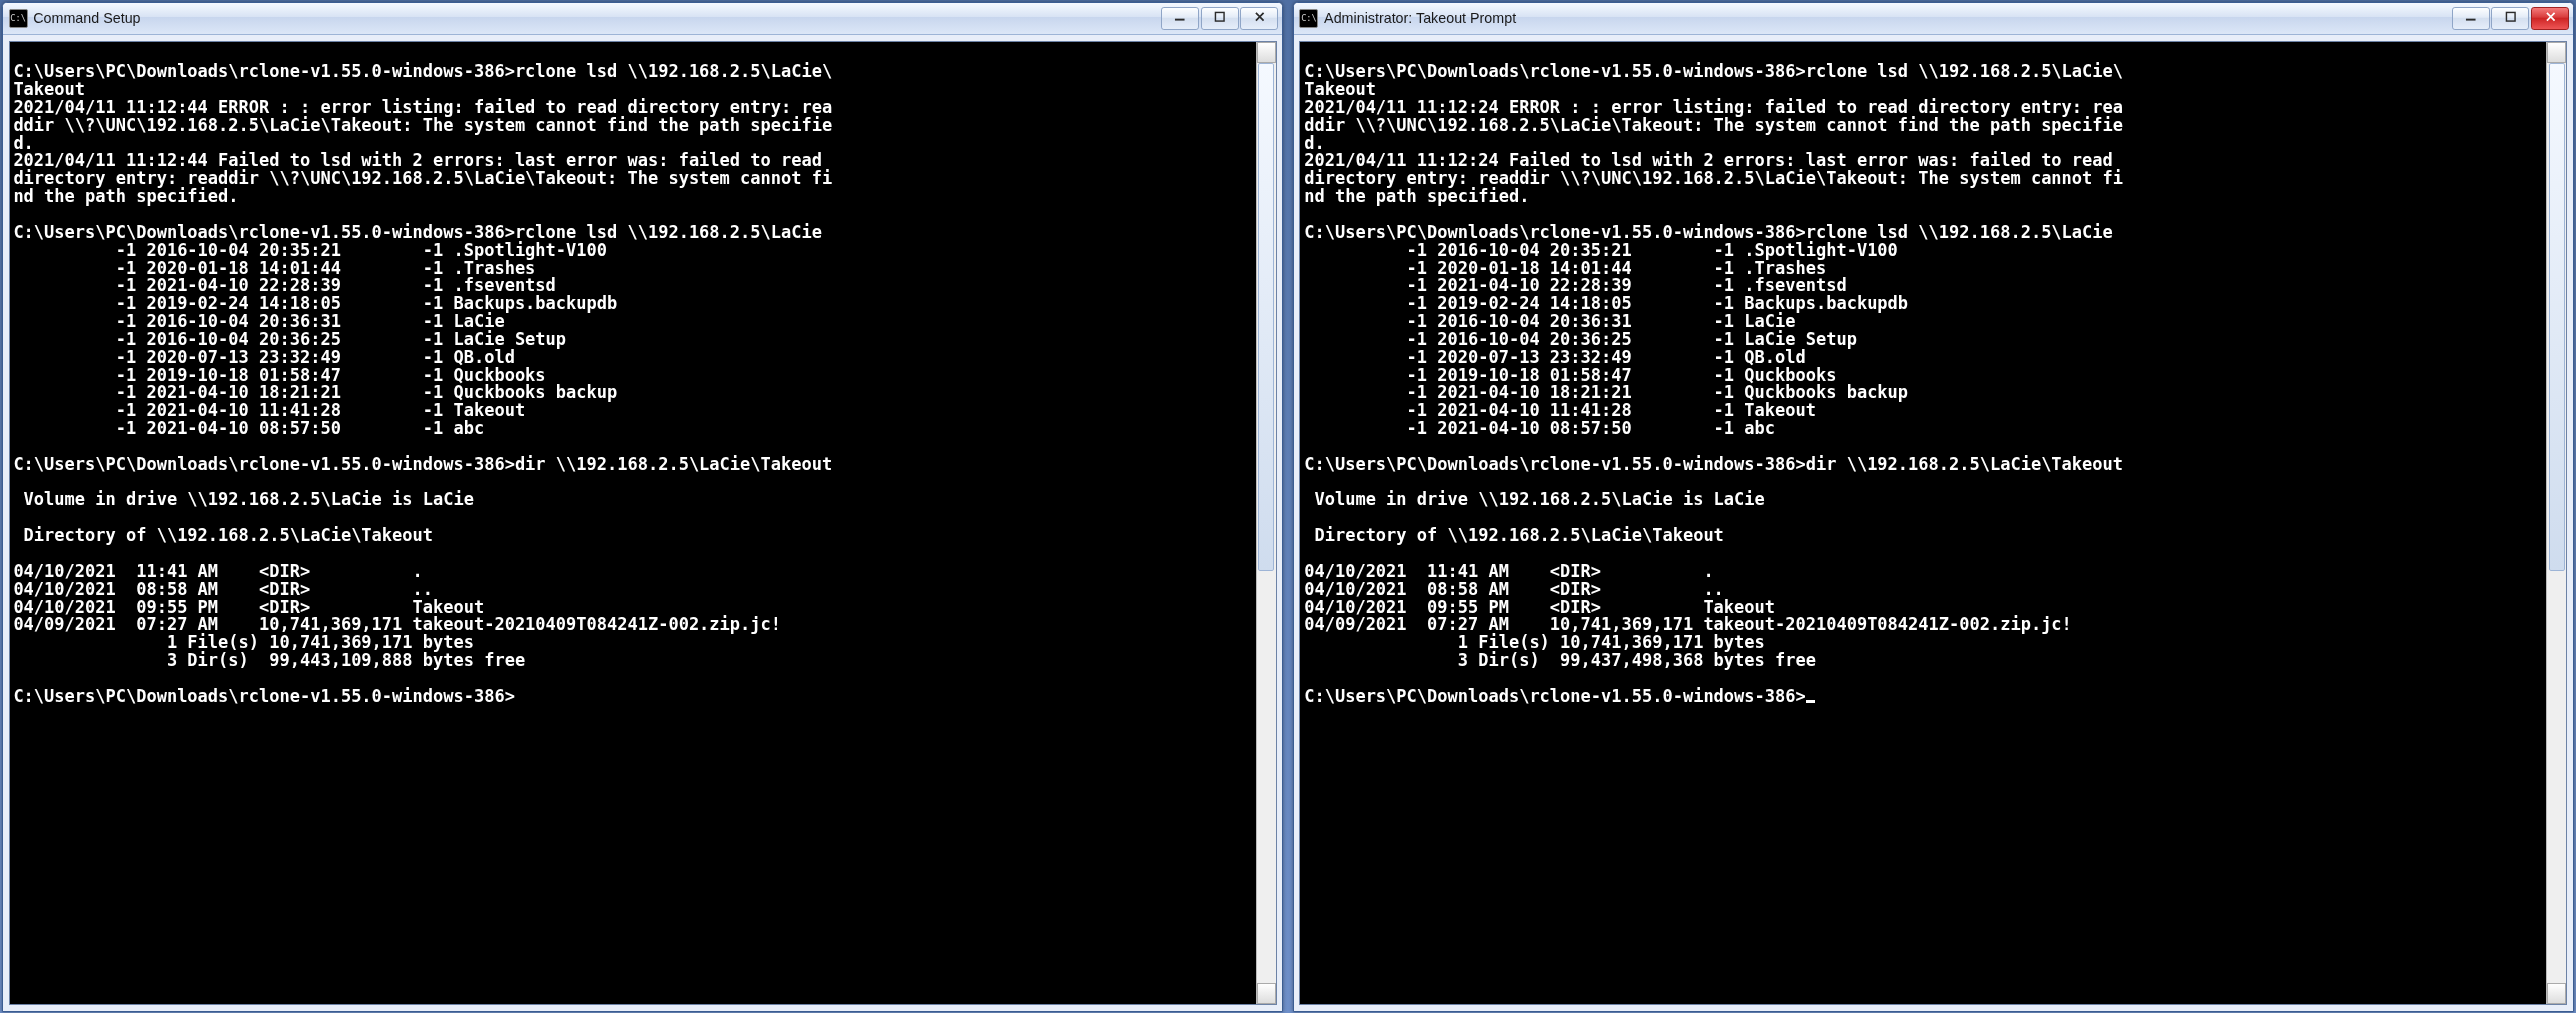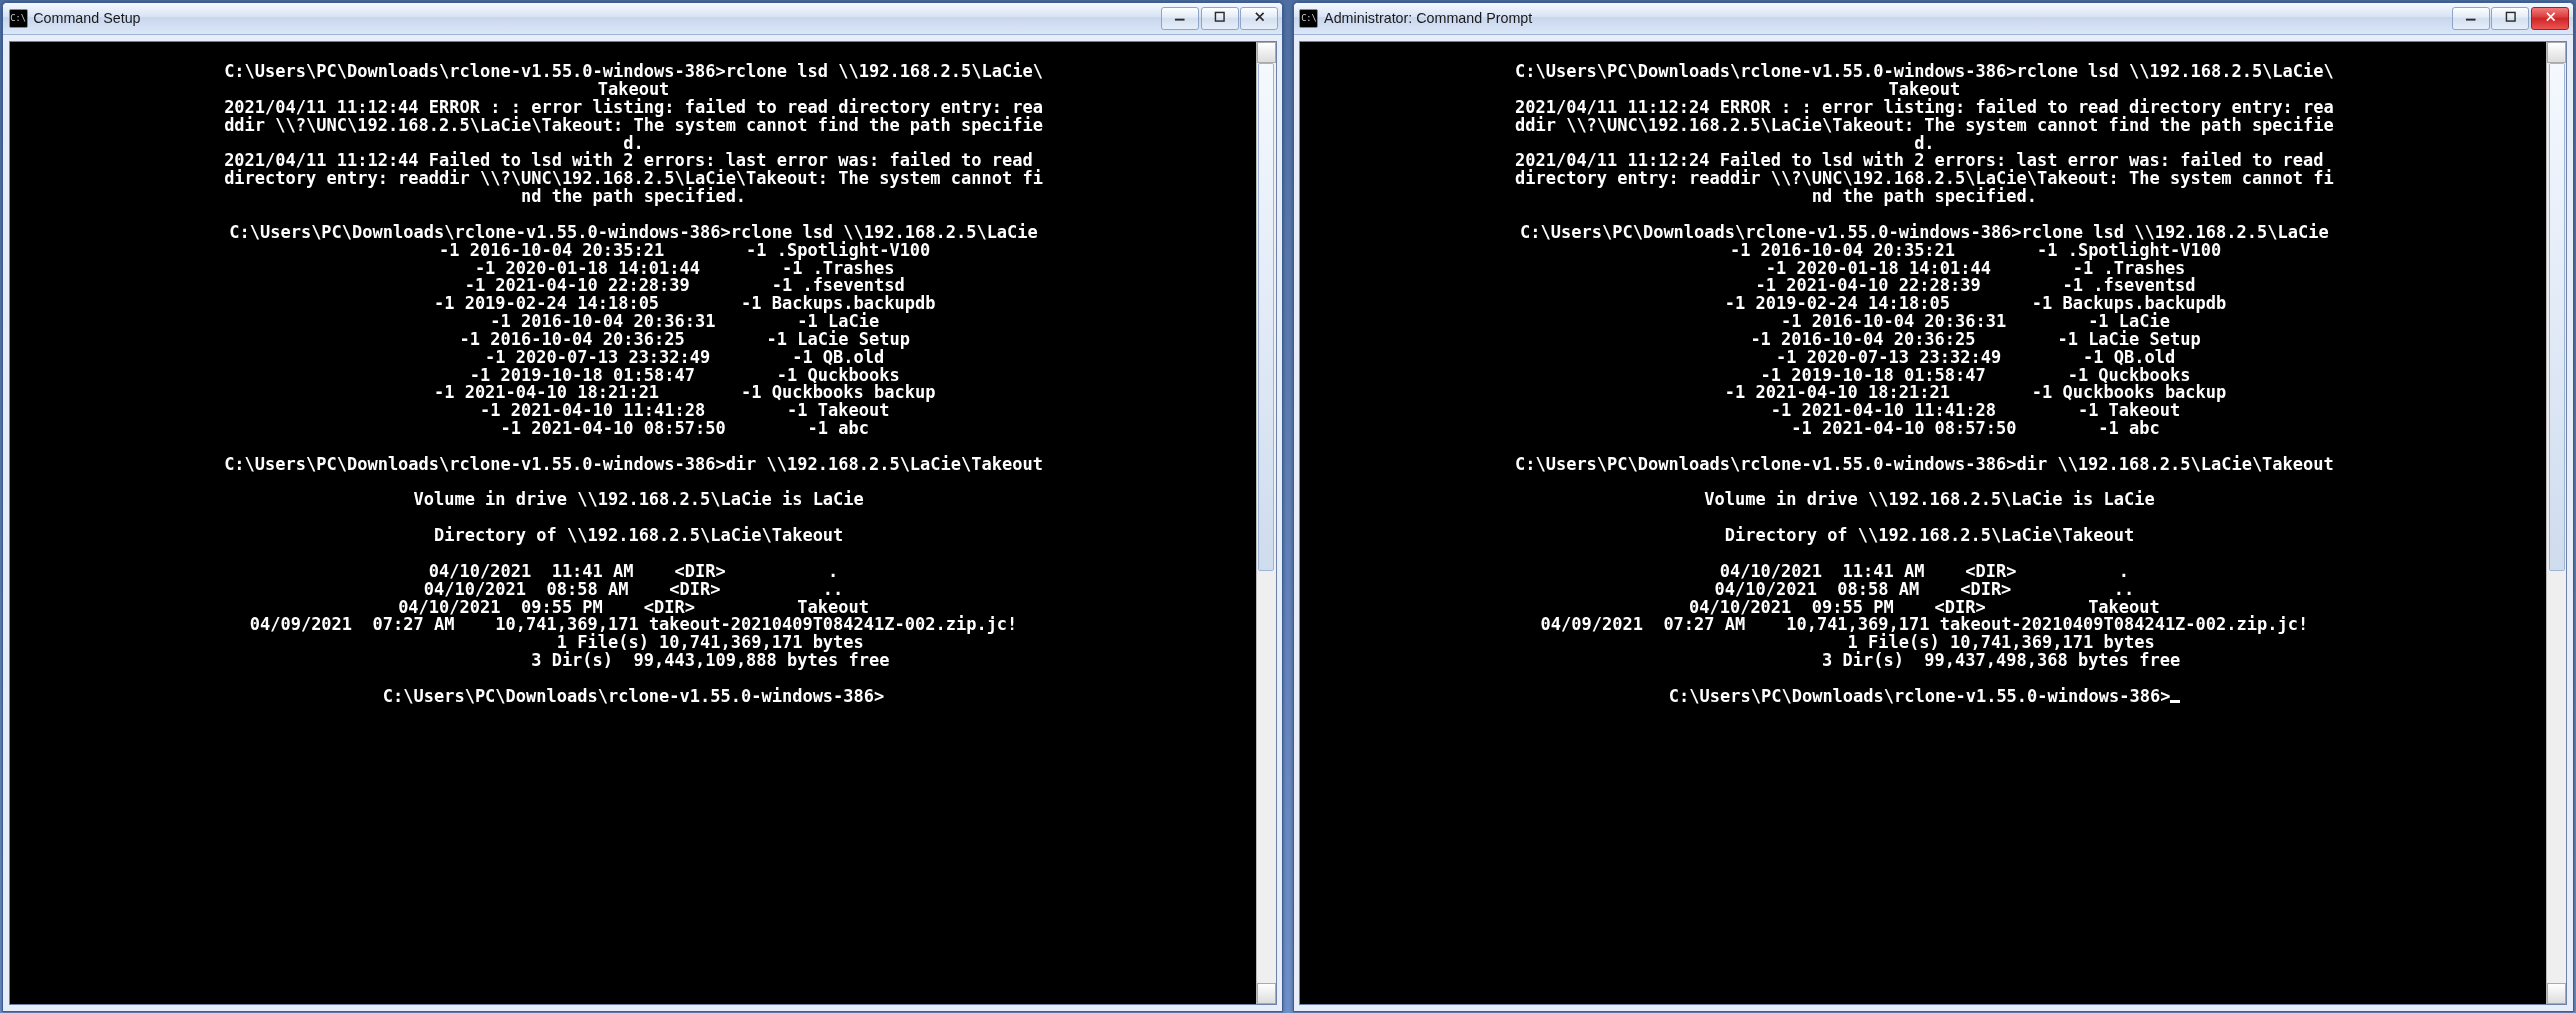--- a/index.html
+++ b/index.html
@@ -89,21 +89,20 @@
   .term {
     flex: 1;
     padding: 3.8px 1.9px 3.8px 3.8px;
     color: #fff;
     font-family: "Consolas", "Lucida Console", monospace;
     font-size: 17px;
     line-height: 1.05;
     white-space: pre;
     overflow: hidden;
     font-weight: bold;
-    text-align: center;
   }
   .scrollbar {
     width: 19px;
     background: #e9e9e9;
     display: flex;
     flex-direction: column;
     border-left: 1px solid #bbb;
   }
   .sb-btn {
     height: 19px;
@@ -208,21 +207,21 @@
             <span><svg viewBox="0 0 12 12">
                 <path d="M6 9 L2 4 L10 4 Z" fill="currentColor"></path>
               </svg></span>
           </div>
         </div>
       </div>
     </div>
     <div class="win">
       <div class="titlebar">
         <div class="appicon">C:\</div>
-        <div class="title">Administrator: Command Prompt</div>
+        <div class="title">Administrator: Takeout Prompt</div>
         <div class="winbtns">
           <div class="winbtn">
             <span><svg viewBox="0 0 12 12">
                 <rect x="1" y="8" width="10" height="2" fill="currentColor"></rect>
               </svg></span>
           </div>
           <div class="winbtn">
             <span><svg viewBox="0 0 12 12">
                 <rect x="1.5" y="1.5" width="9" height="9" fill="none" stroke="currentColor" stroke-width="1.5"></rect>
               </svg></span>

